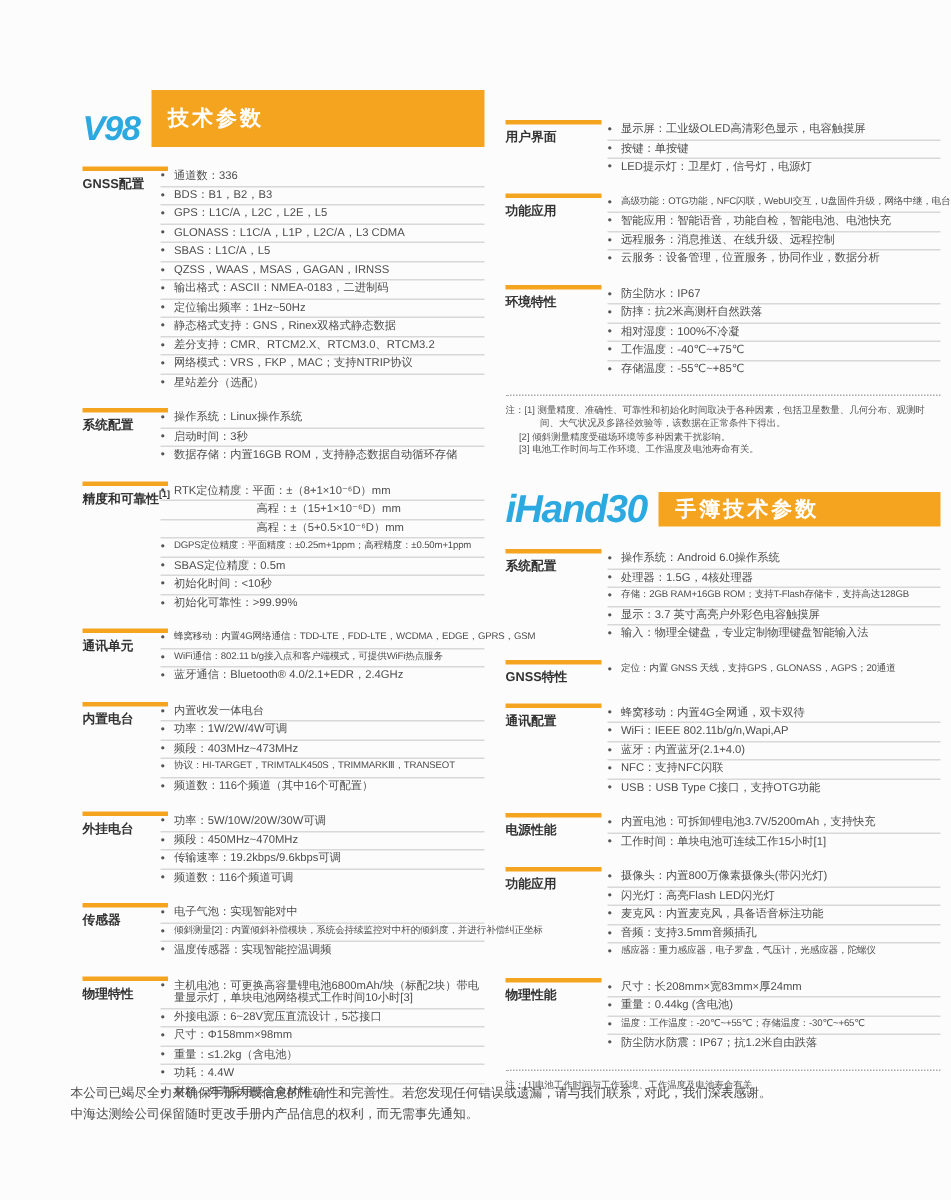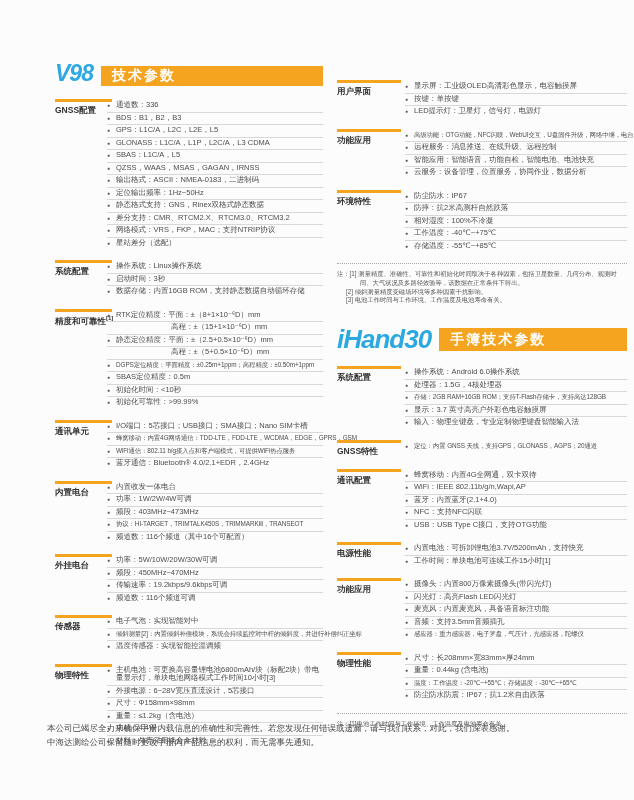--- a/index.html
+++ b/index.html
@@ -5,21 +5,21 @@
   html,body{margin:0;padding:0;}
   .page{position:relative;width:634px;height:800px;background:#fdfcfc;overflow:hidden;
         font-family:"Liberation Sans","DejaVu Sans",sans-serif;-webkit-text-size-adjust:none;}
   .col{position:absolute;}
   .col.left{left:55px;top:60px;width:268px;}
   .col.right{left:337px;top:80px;width:290px;}
 
   .brand-row{display:flex;align-items:flex-end;margin-bottom:13px;}
   .logo{font-size:23px;font-weight:bold;font-style:italic;color:#2BA9E0;line-height:26px;letter-spacing:-1px;flex:none;}
   .ihand-logo{font-size:26px;line-height:24px;}
-  .hbar{flex:1;height:20px;background:#F5A41F;margin-left:8px;display:flex;align-items:center;}
+  .hbar{flex:1;height:38px;background:#F5A41F;margin-left:8px;display:flex;align-items:center;}
   .ihand .hbar{height:23px;}
   .hbar-text{color:#ffffff;font-size:14px;font-weight:bold;padding-left:11px;letter-spacing:2px;}
   .brand-row.ihand{margin-top:22px;margin-bottom:15px;}
 
   .spec-section{display:flex;margin-bottom:11px;}
   .label-col{flex:none;}
   .left .label-col{width:52px;}
   .right .label-col{width:68px;}
   .accent{height:3px;background:#F5A41F;margin-bottom:3px;}
   .left .accent{width:57px;}
@@ -137,24 +137,20 @@
             <div class="label">精度和可靠性<sup class="sup">[1]</sup></div>
           </div>
           <div class="items-col">
             <div class="item">
               <span class="bullet">●</span>
               <span class="txt">RTK定位精度：平面：±（8+1×10⁻⁶D）mm</span>
             </div>
             <div class="item indent">
               <span class="txt">高程：±（15+1×10⁻⁶D）mm</span>
             </div>
-            <div class="item">
-              <span class="bullet">●</span>
-              <span class="txt">静态定位精度：平面：±（2.5+0.5×10⁻⁶D）mm</span>
-            </div>
             <div class="item indent">
               <span class="txt">高程：±（5+0.5×10⁻⁶D）mm</span>
             </div>
             <div class="item small">
               <span class="bullet">●</span>
               <span class="txt">DGPS定位精度：平面精度：±0.25m+1ppm；高程精度：±0.50m+1ppm</span>
             </div>
             <div class="item">
               <span class="bullet">●</span>
               <span class="txt">SBAS定位精度：0.5m</span>
@@ -168,24 +164,20 @@
               <span class="txt">初始化可靠性：&gt;99.99%</span>
             </div>
           </div>
         </div>
         <div class="spec-section">
           <div class="label-col">
             <div class="accent"></div>
             <div class="label">通讯单元</div>
           </div>
           <div class="items-col">
-            <div class="item">
-              <span class="bullet">●</span>
-              <span class="txt">I/O端口：5芯接口；USB接口；SMA接口；Nano SIM卡槽</span>
-            </div>
             <div class="item small">
               <span class="bullet">●</span>
               <span class="txt">蜂窝移动：内置4G网络通信：TDD-LTE，FDD-LTE，WCDMA，EDGE，GPRS，GSM</span>
             </div>
             <div class="item small">
               <span class="bullet">●</span>
               <span class="txt">WiFi通信：802.11 b/g接入点和客户端模式，可提供WiFi热点服务</span>
             </div>
             <div class="item">
               <span class="bullet">●</span>
@@ -327,25 +319,25 @@
             <div class="accent"></div>
             <div class="label">功能应用</div>
           </div>
           <div class="items-col">
             <div class="item small">
               <span class="bullet">●</span>
               <span class="txt">高级功能：OTG功能，NFC闪联，WebUI交互，U盘固件升级，网络中继，电台中继</span>
             </div>
             <div class="item">
               <span class="bullet">●</span>
+              <span class="txt">智能应用：智能语音，功能自检，智能电池、电池快充</span>
+            </div>
+            <div class="item">
+              <span class="bullet">●</span>
               <span class="txt">远程服务：消息推送、在线升级、远程控制</span>
-            </div>
-            <div class="item">
-              <span class="bullet">●</span>
-              <span class="txt">智能应用：智能语音，功能自检，智能电池、电池快充</span>
             </div>
             <div class="item">
               <span class="bullet">●</span>
               <span class="txt">云服务：设备管理，位置服务，协同作业，数据分析</span>
             </div>
           </div>
         </div>
         <div class="spec-section">
           <div class="label-col">
             <div class="accent"></div>

